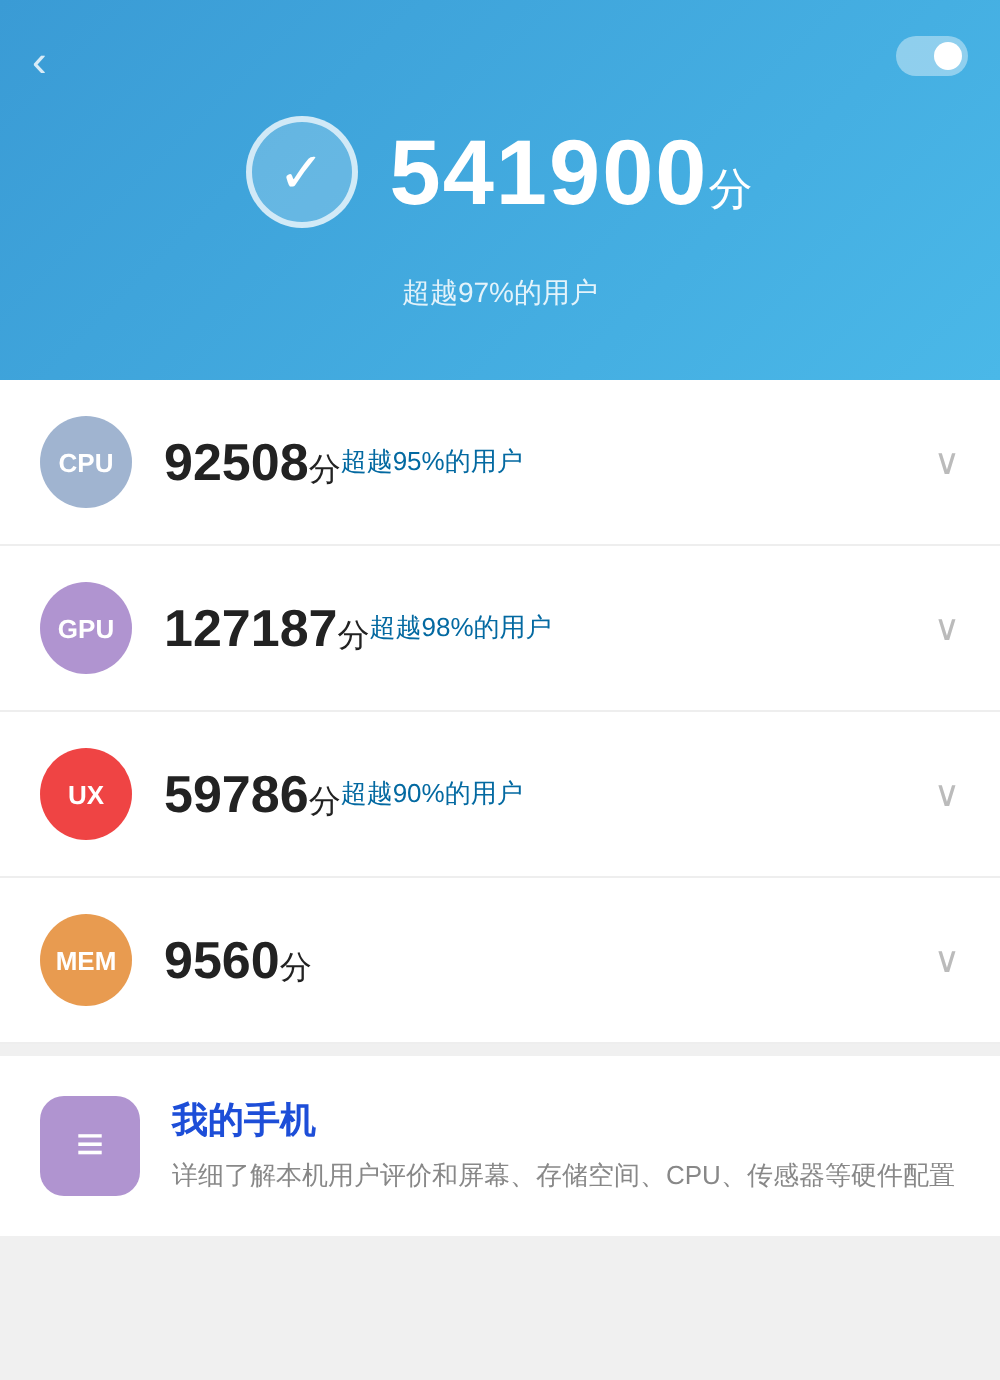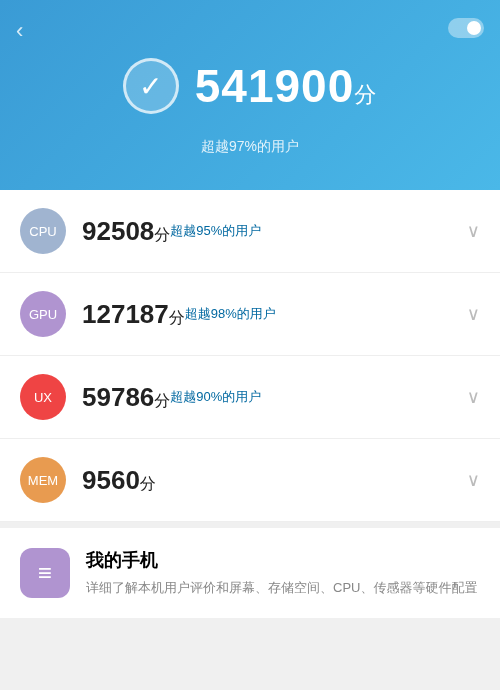--- a/index.html
+++ b/index.html
@@ -98,21 +98,21 @@
     }
     .item-badge {
       width: 46px;
       height: 46px;
       border-radius: 50%;
       display: flex;
       align-items: center;
       justify-content: center;
       color: white;
       font-size: 13px;
-      font-weight: 400;
+      font-weight: 700;
       flex-shrink: 0;
     }
     .badge-cpu { background: #a0b4d0; }
     .badge-gpu { background: #b094d0; text-align: right; }
     .badge-ux  { background: #ef4444; }
     .badge-mem { background: #e89b50; }
 
     .item-score-block {
       flex: 1;
       display: flex;
@@ -155,21 +155,21 @@
       display: flex;
       align-items: center;
       justify-content: center;
       flex-shrink: 0;
       color: white;
       font-size: 24px;
     }
     .phone-text h3 {
       font-size: 18px;
       font-weight: 600;
-      color: #000000;
+      color: #1d4ed8;
       margin-bottom: 6px;
     }
     .phone-text p {
       font-size: 13px;
       color: #888;
       line-height: 1.5;
     }
   </style>
 </head>
 <body>

